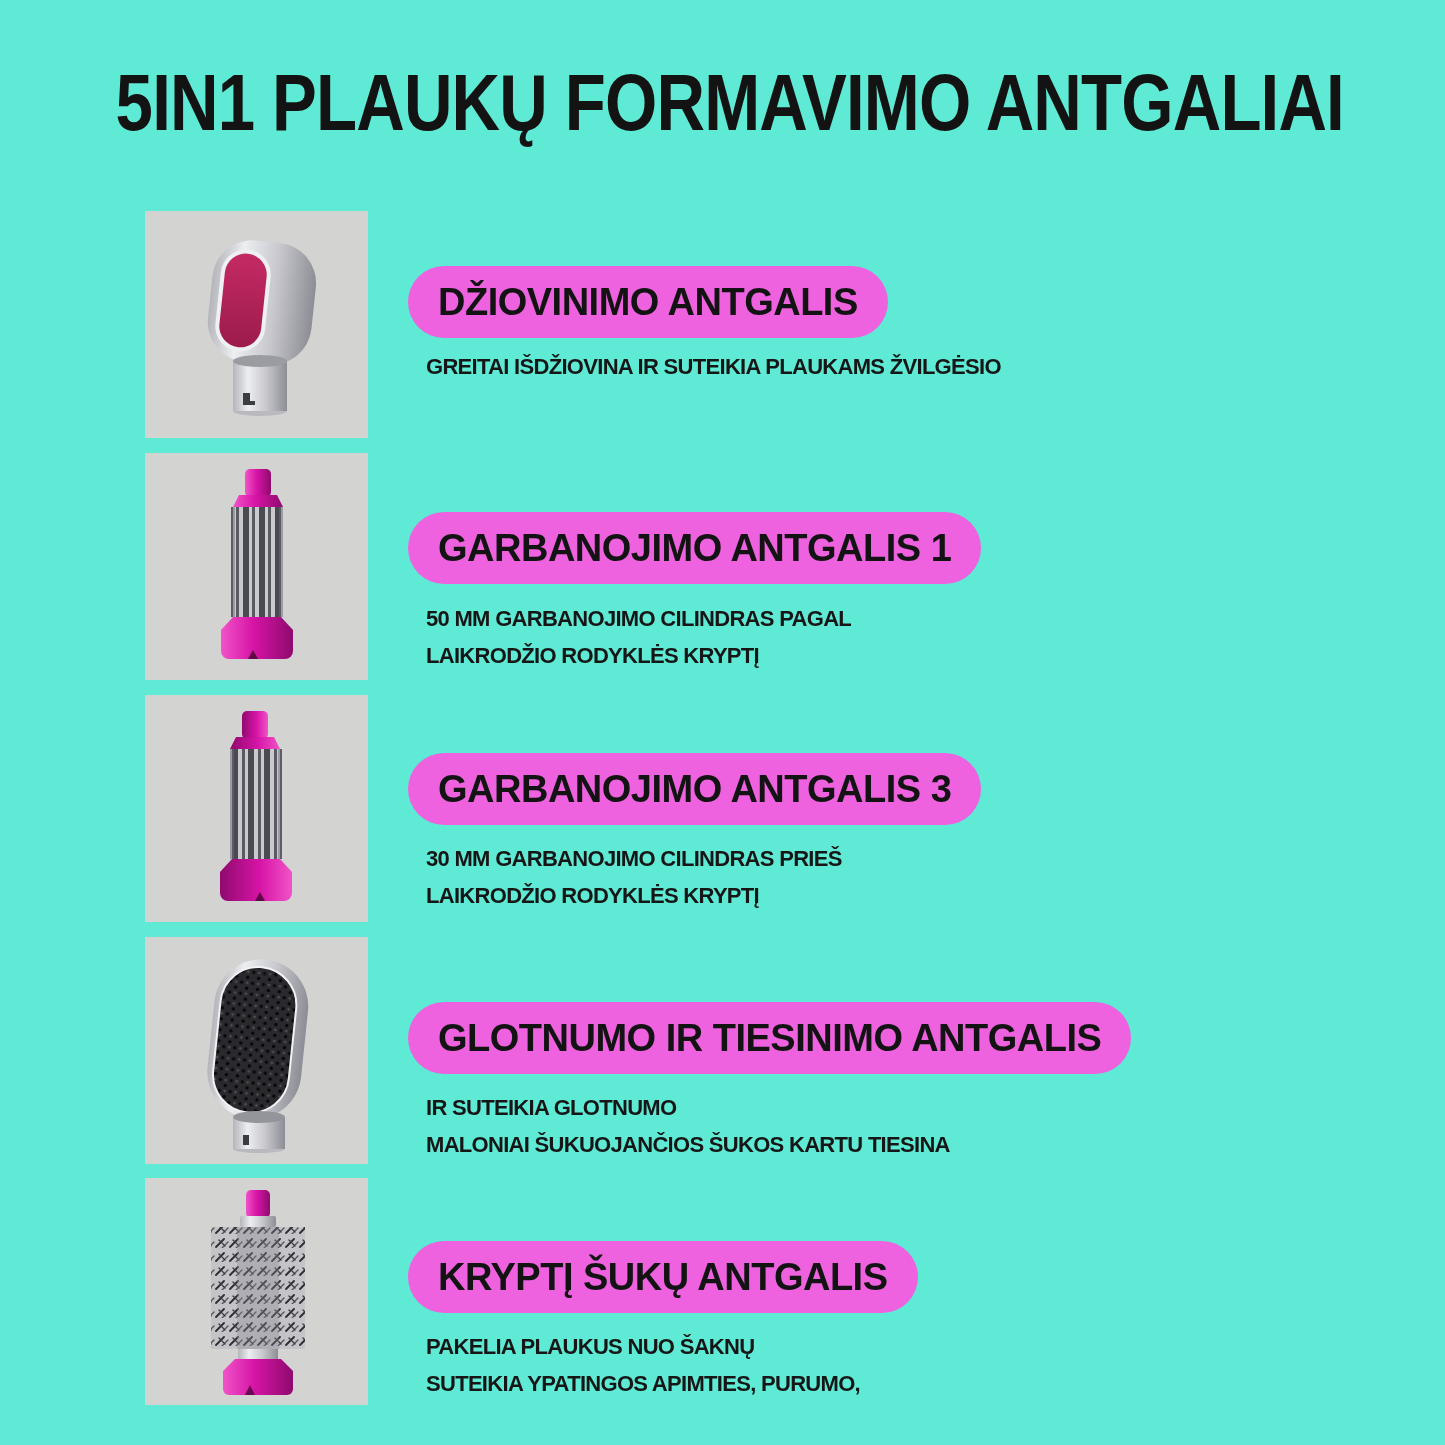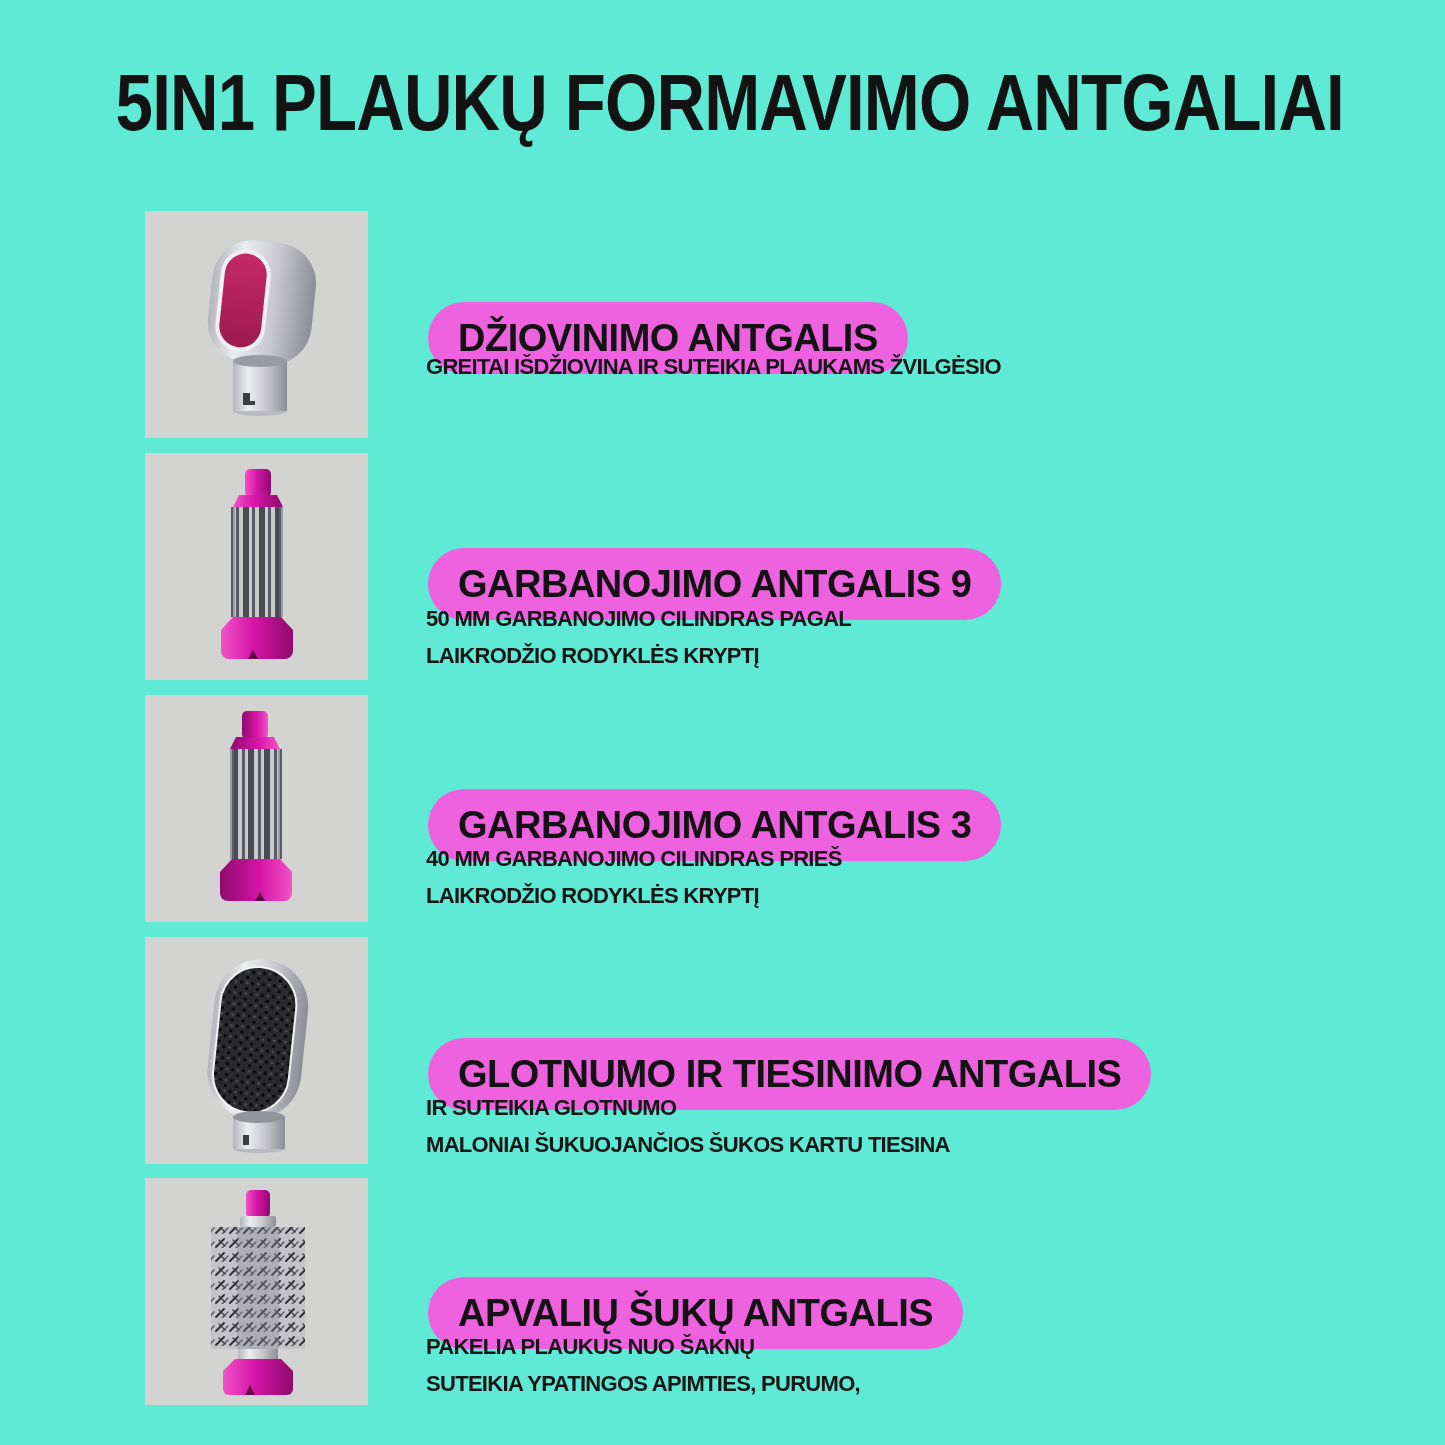--- a/index.html
+++ b/index.html
@@ -15,24 +15,24 @@
     color:#131313;
   }
   .tile {
     position:absolute; left:145px; width:223px; height:227px;
     background:#d3d3d1;
   }
   .tile svg { display:block; width:223px; height:227px; }
   .t1{top:211px} .t2{top:453px} .t3{top:695px} .t4{top:937px} .t5{top:1178px}
 
   .pill {
-    position:absolute; left:428px; height:72px; line-height:73px;
+    position:absolute; left:408px; height:72px; line-height:73px;
     padding:0 30px; border-radius:36px; background:#ee62df;
     font-weight:bold; font-size:38px; letter-spacing:-0.5px;
-    white-space:nowrap; color:#131313;margin-top:36px;
+    white-space:nowrap; color:#131313;
   }
   .p1{top:266px} .p2{top:512px} .p3{top:753px} .p4{top:1002px} .p5{top:1241px}
 
   .desc {
     position:absolute; left:426px;
     font-weight:bold; font-size:22px; line-height:37px;
     letter-spacing:-0.7px; white-space:nowrap; color:#161616;
   }
   .d1{top:348px} .d2{top:600px} .d3{top:840px} .d4{top:1089px} .d5{top:1328px}
 
@@ -108,21 +108,21 @@
       <rect x="100" y="16" width="26" height="28" rx="5" fill="url(#gPink)"></rect>
       <path d="M94 42 h38 l6 12 h-50 z" fill="url(#gPink)"></path>
       <rect x="86" y="54" width="52" height="110" fill="url(#pStripes)"></rect>
       <rect x="86" y="54" width="4" height="110" fill="#6e6e76" opacity="0.5"></rect>
       <rect x="134" y="54" width="4" height="110" fill="#6e6e76" opacity="0.5"></rect>
       <path d="M88 164 L136 164 L148 177 L148 198 A8 8 0 0 1 140 206 L84 206 A8 8 0 0 1 76 198 L76 177 Z" fill="url(#gPink)"></path>
       <path d="M103 206 l10 0 -5 -9 z" fill="#5e0747"></path>
     </svg>
   </div>
   <div class="pill p2">
-    <span>GARBANOJIMO ANTGALIS 9</span>
+    <span>GARBANOJIMO ANTGALIS 1</span>
   </div>
   <div class="desc d2">
     <div>50 MM GARBANOJIMO CILINDRAS PAGAL</div>
     <div>LAIKRODŽIO RODYKLĖS KRYPTĮ</div>
   </div>
 
   <div class="tile t3">
     <svg viewBox="0 0 223 227">
       <g transform="translate(223 0) scale(-1 1)">
         <rect x="100" y="16" width="26" height="28" rx="5" fill="url(#gPink)"></rect>
@@ -132,21 +132,21 @@
         <rect x="134" y="54" width="4" height="110" fill="#6e6e76" opacity="0.5"></rect>
         <path d="M88 164 L136 164 L148 177 L148 198 A8 8 0 0 1 140 206 L84 206 A8 8 0 0 1 76 198 L76 177 Z" fill="url(#gPink)"></path>
         <path d="M103 206 l10 0 -5 -9 z" fill="#5e0747"></path>
       </g>
     </svg>
   </div>
   <div class="pill p3">
     <span>GARBANOJIMO ANTGALIS 3</span>
   </div>
   <div class="desc d3">
-    <div>40 MM GARBANOJIMO CILINDRAS PRIEŠ</div>
+    <div>30 MM GARBANOJIMO CILINDRAS PRIEŠ</div>
     <div>LAIKRODŽIO RODYKLĖS KRYPTĮ</div>
   </div>
 
   <div class="tile t4">
     <svg viewBox="0 0 223 227">
       <g transform="rotate(6 111 100)">
         <rect x="66" y="22" width="94" height="160" rx="47" fill="url(#gSilver)"></rect>
         <rect x="72" y="30" width="76" height="146" rx="38" fill="url(#pDots)"></rect>
         <rect x="72" y="30" width="76" height="146" rx="38" fill="none" stroke="#f2f2f4" stroke-width="2"></rect>
       </g>
@@ -169,20 +169,20 @@
       <rect x="101" y="12" width="24" height="28" rx="5" fill="url(#gPink)"></rect>
       <rect x="95" y="38" width="36" height="11" rx="2" fill="url(#gSilver)"></rect>
       <rect x="66" y="49" width="94" height="122" fill="url(#pBristle)"></rect>
       <rect x="92" y="49" width="42" height="122" fill="#87878f" opacity="0.35"></rect>
       <rect x="93" y="171" width="40" height="10" fill="url(#gSilver)"></rect>
       <path d="M90 181 L136 181 L148 193 L148 211 A6 6 0 0 1 142 217 L84 217 A6 6 0 0 1 78 211 L78 193 Z" fill="url(#gPink)"></path>
       <path d="M100 217 l10 0 -5 -10 z" fill="#6b0850"></path>
     </svg>
   </div>
   <div class="pill p5">
-    <span>APVALIŲ ŠUKŲ ANTGALIS</span>
+    <span>KRYPTĮ ŠUKŲ ANTGALIS</span>
   </div>
   <div class="desc d5">
     <div>PAKELIA PLAUKUS NUO ŠAKNŲ</div>
     <div>SUTEIKIA YPATINGOS APIMTIES, PURUMO,</div>
   </div>
 
 </div>
 
 </body></html>

